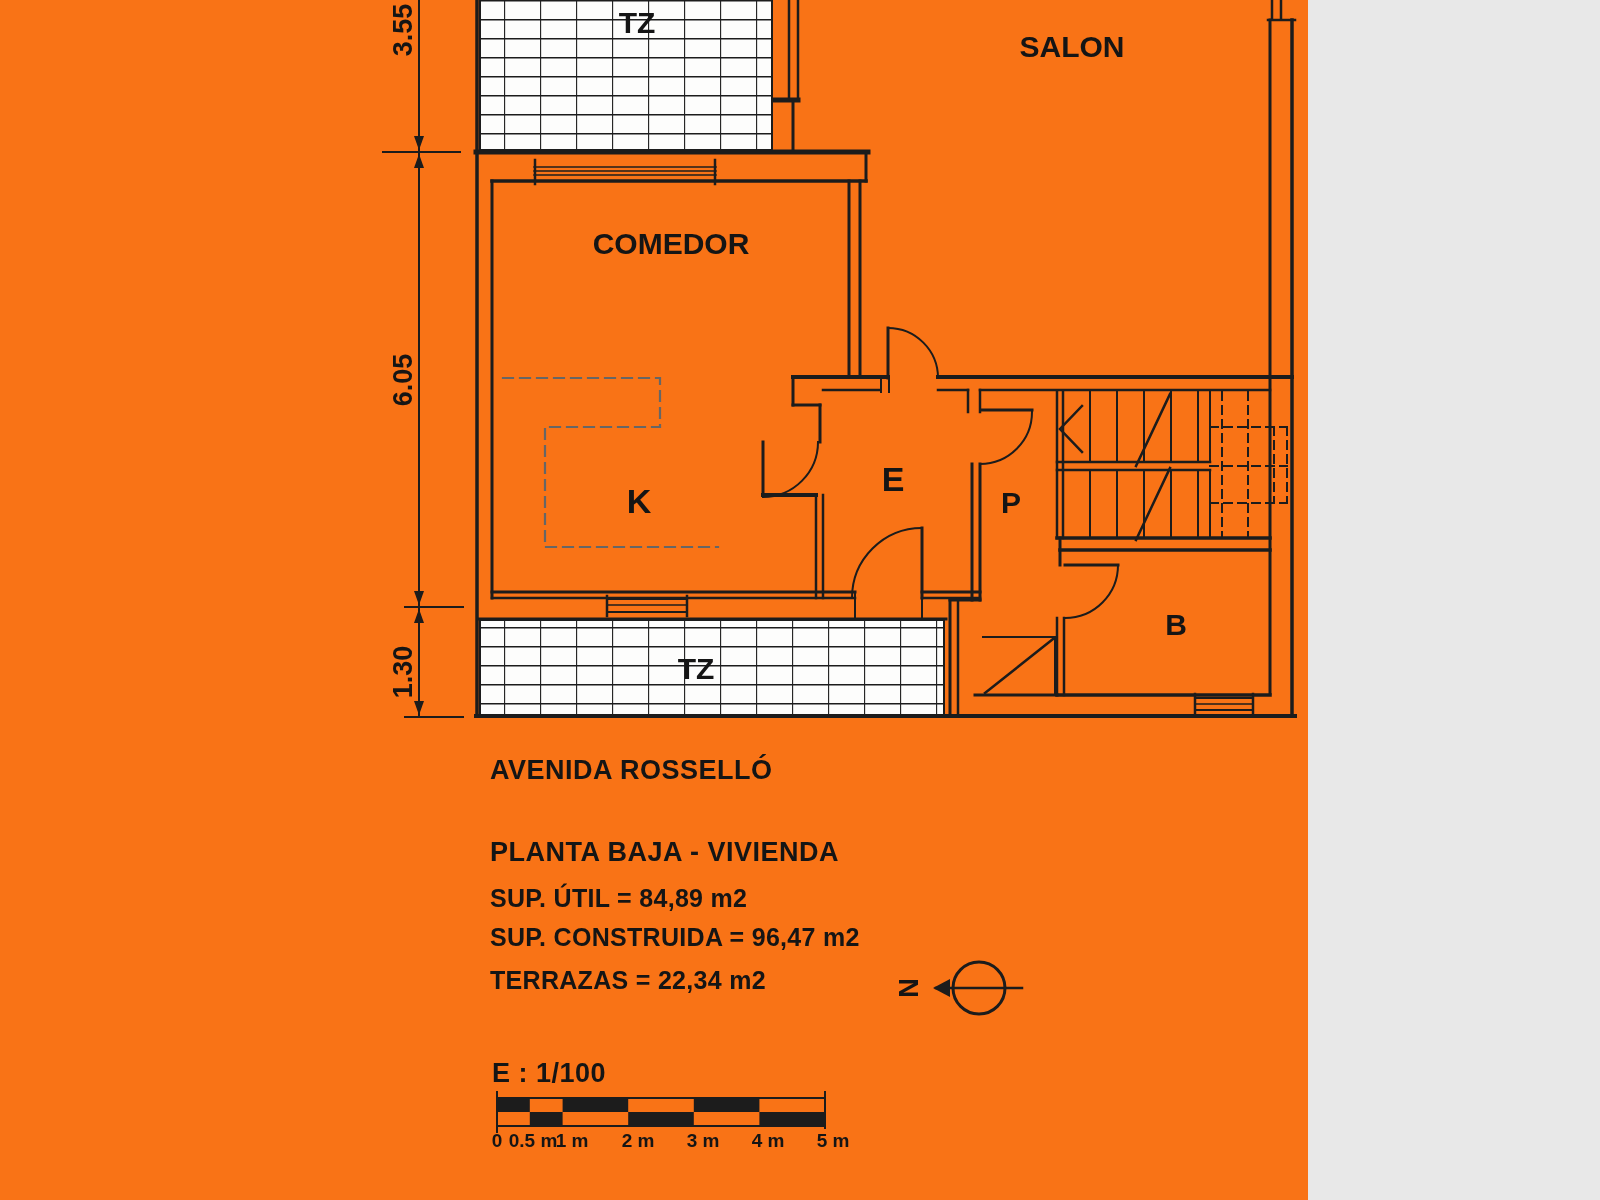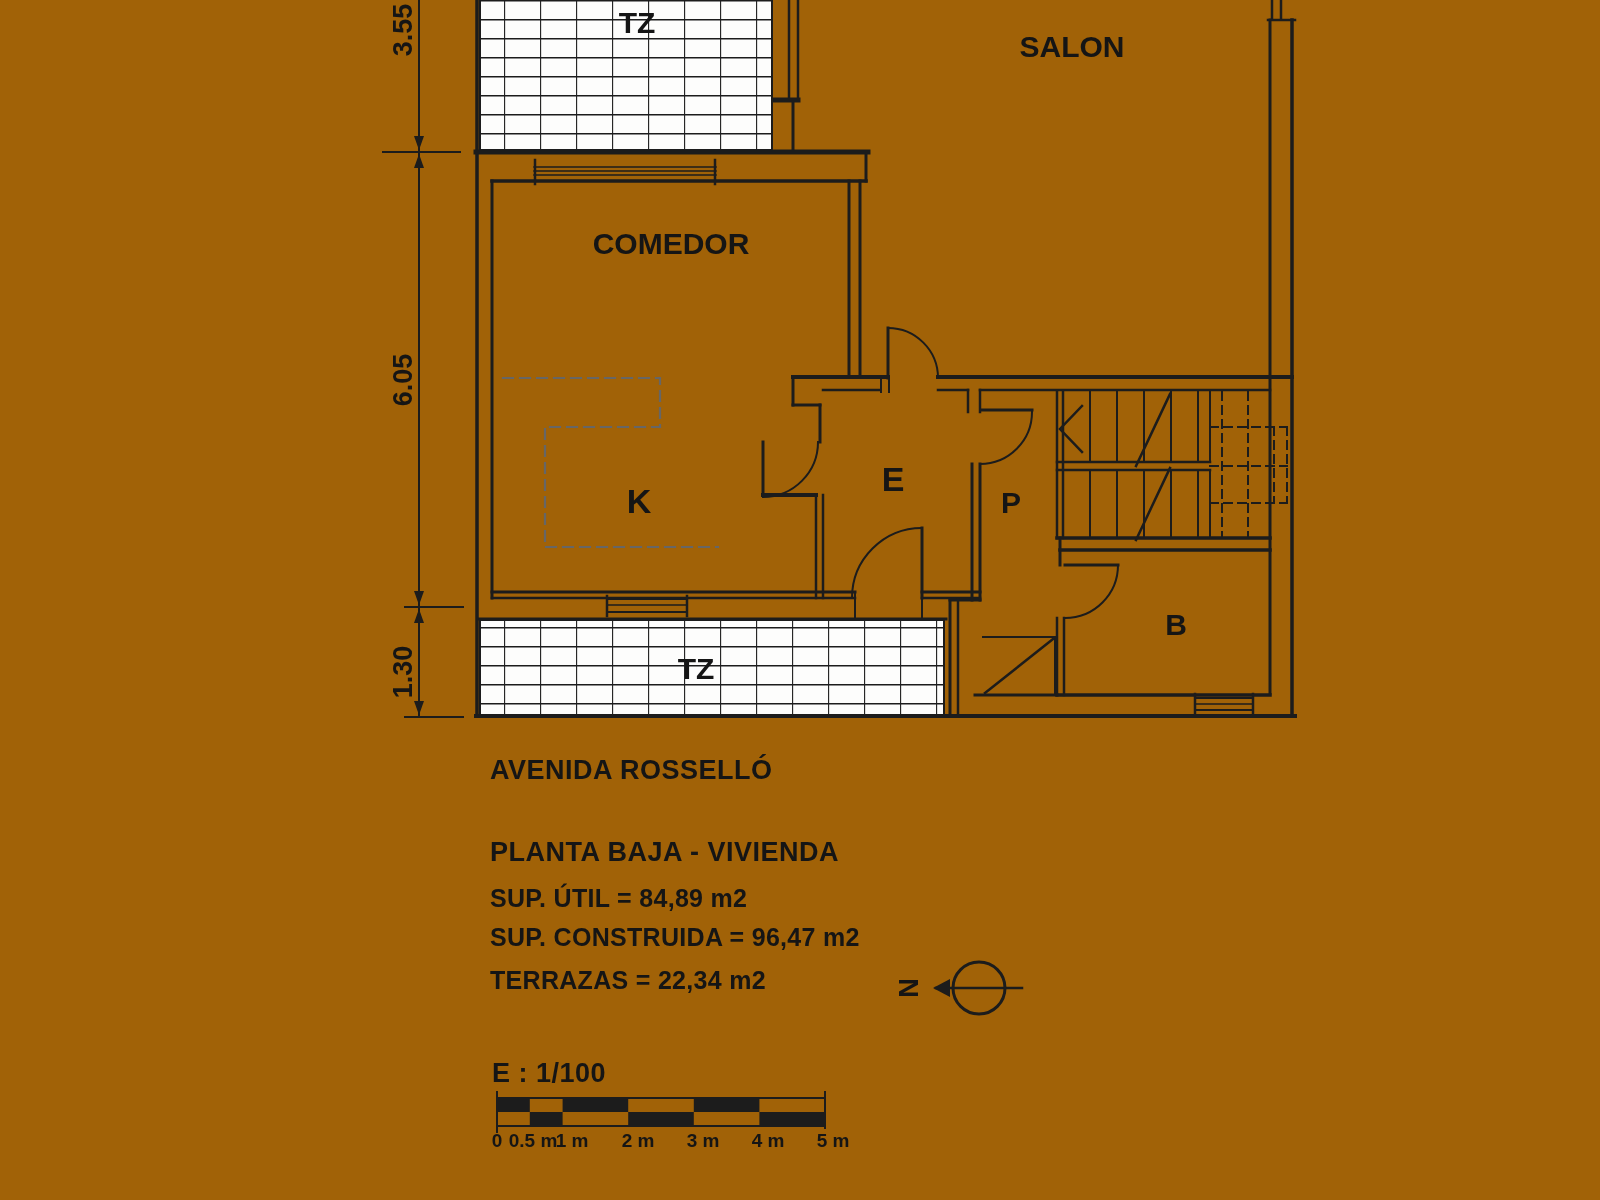--- a/index.html
+++ b/index.html
@@ -1,17 +1,17 @@
 <!DOCTYPE html>
 <html><head>
 <meta charset="utf-8">
 <style>
   html,body{margin:0;padding:0;background:#e8e8e8;}
   .page{
-    position:relative;width:1600px;height:1200px;background:#a16207;
+    position:relative;width:1308px;height:1200px;background:#f97316;
     font-family:"Liberation Sans", sans-serif;overflow:hidden;
   }
   svg{position:absolute;left:0;top:0;}
   svg line, svg path, svg rect.stroke, svg circle, svg polyline{stroke:#1c1c1c;fill:none;stroke-linecap:square;}.w2{stroke-width:2}.w25{stroke-width:2.5}.w3{stroke-width:3}
   .w35{stroke-width:3.5}.w4{stroke-width:4}.w5{stroke-width:5}
   .dash{stroke-dasharray:8 6;stroke-width:2;}
   .counter{stroke:#666;stroke-dasharray:10 7;stroke-width:2.2;}
   .win{stroke-width:1.5}
   text{fill:#151515;font-weight:700;}
   .room{font-size:30px;}

